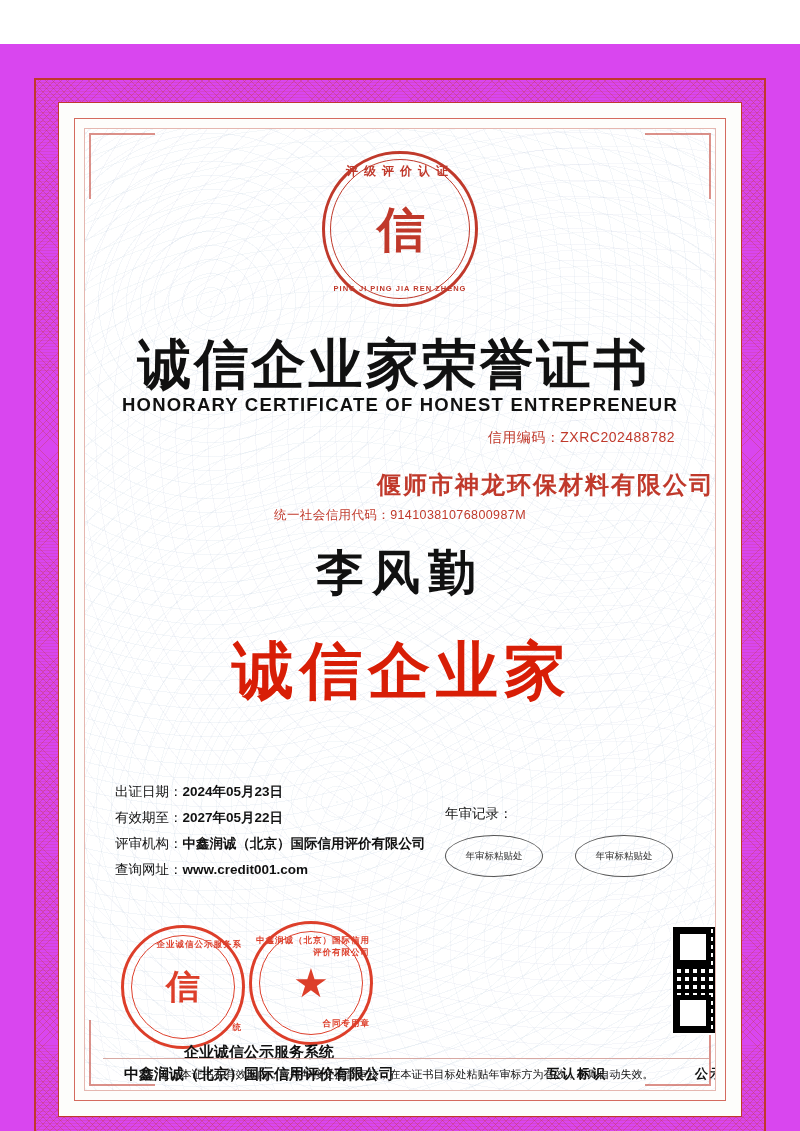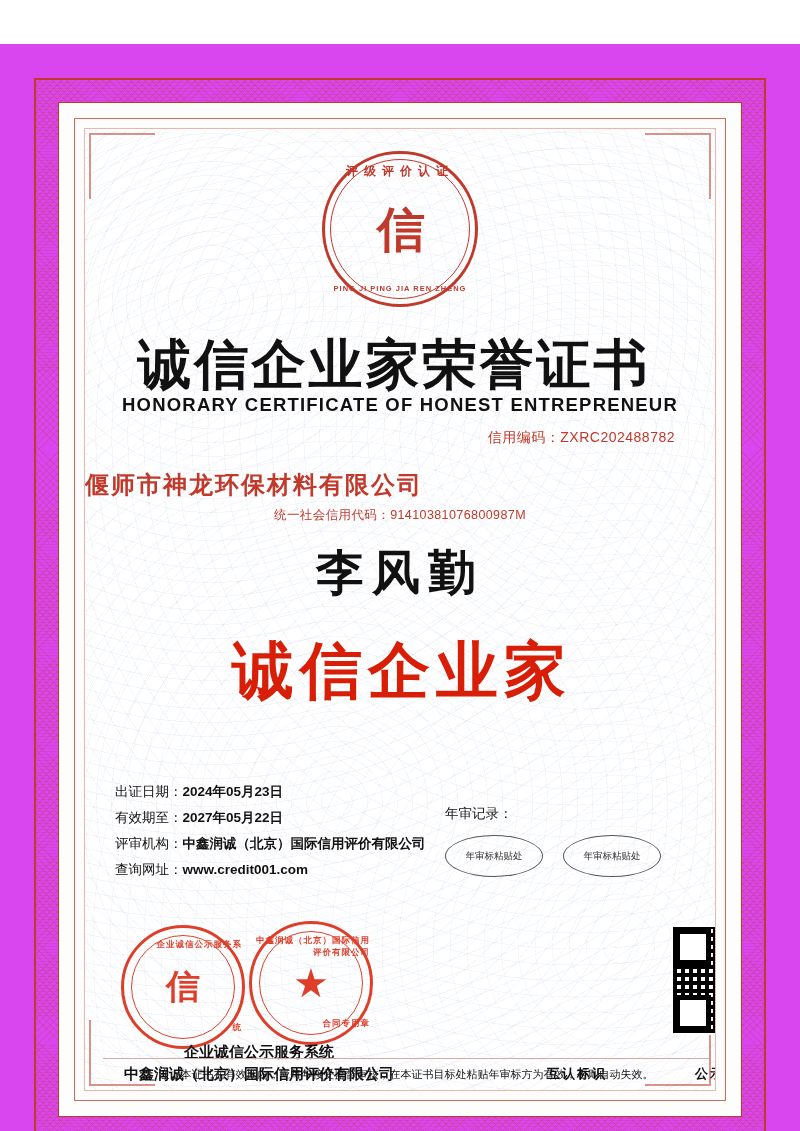--- a/index.html
+++ b/index.html
@@ -177,21 +177,21 @@
     top: 300px;
     font-size: 14px;
     color: #c0392b;
     letter-spacing: .5px;
   }
 
   .company-name {
     position: absolute;
     left: 0; right: 0;
     top: 340px;
-    text-align: left;
+    text-align: right;
     font-family: "DejaVu Serif", "Liberation Serif", serif;
     font-size: 24px;
     font-weight: bold;
     color: #c0392b;
     letter-spacing: 2px;
   }
   .uscc {
     position: absolute;
     left: 0; right: 0;
     top: 378px;
@@ -243,21 +243,21 @@
     left: 360px;
     top: 676px;
     font-size: 13.5px;
     color: #111111;
   }
   .review-slots {
     position: absolute;
     left: 360px;
     top: 706px;
     display: flex;
-    gap: 20px;
+    gap: 32px;
     align-items: center;
   }
   .review-slot {
     width: 96px;
     height: 40px;
     border: 1px solid #555;
     border-radius: 50%;
     display: flex;
     align-items: center;
     justify-content: center;

